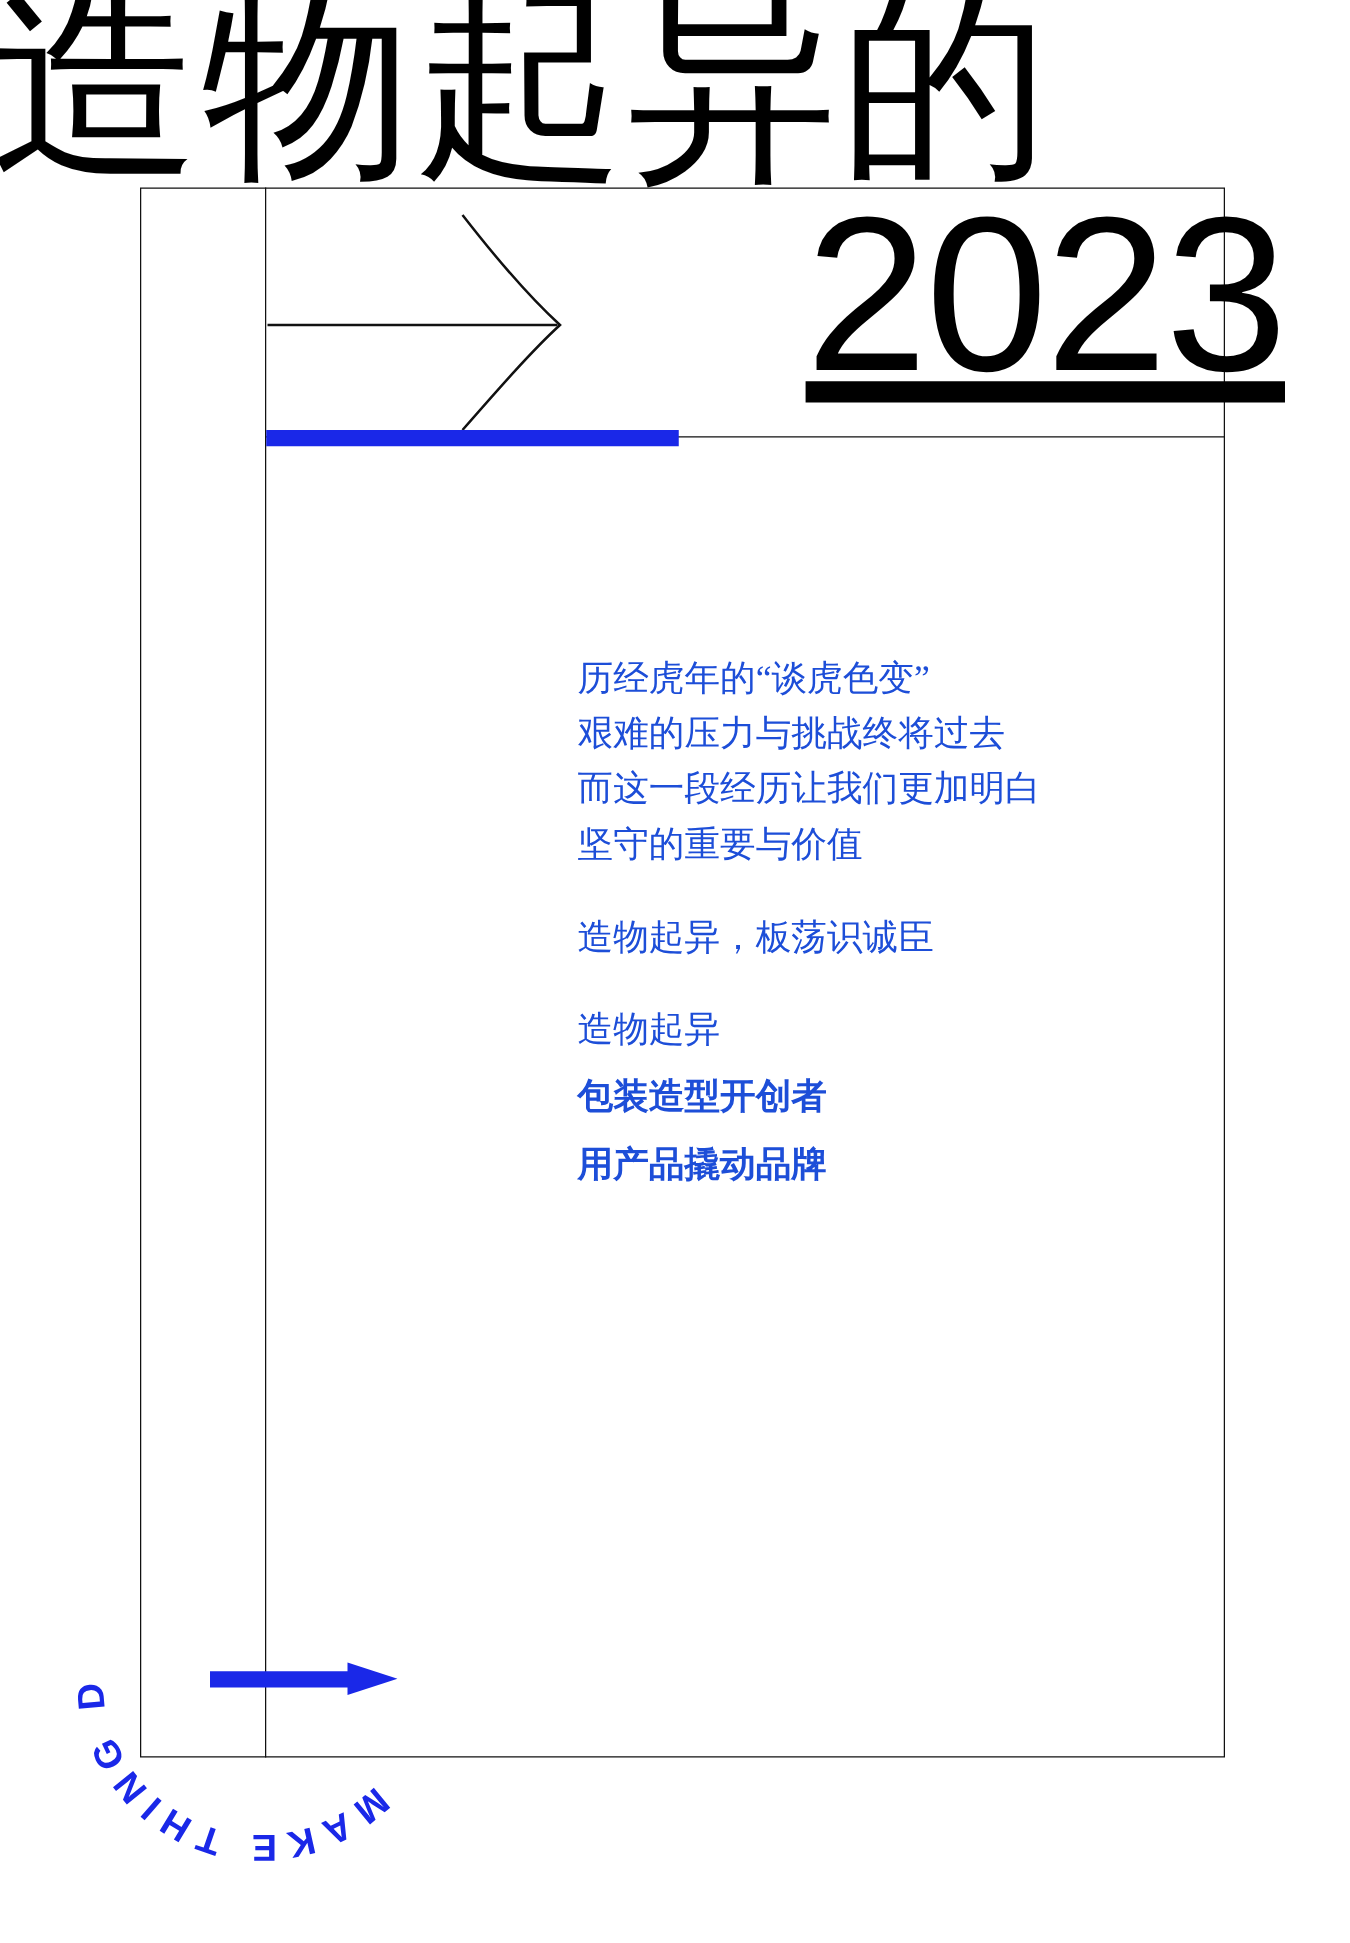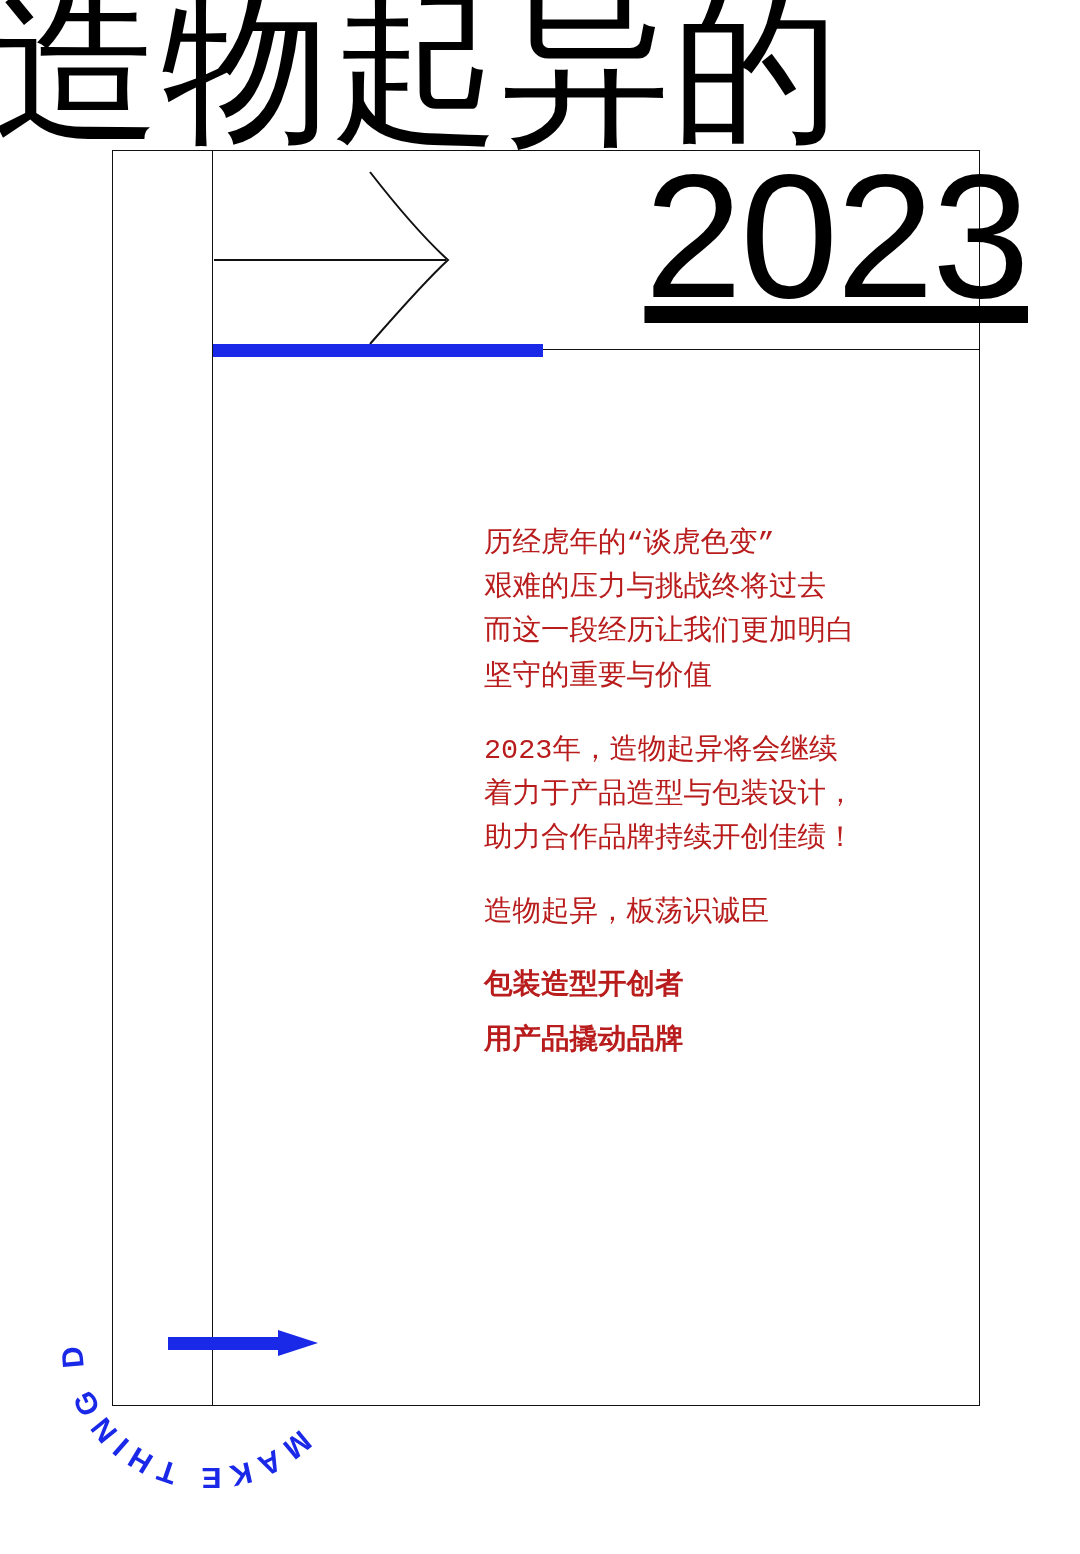--- a/index.html
+++ b/index.html
@@ -86,27 +86,27 @@
     left: 213px;
     top: 344px;
     width: 330px;
     height: 13px;
     background: #1a28e8;
   }
 
   
   .copy {
     position: absolute;
-    left: 484px;
+    left: 462px;
     top: 522px;
     width: 470px;
     font-size: 28.5px;
     line-height: 1.55;
-    font-family: Liberation Mono, monospace;
-    color: #b91c1c;
+    font-family: Liberation Serif, serif;
+    color: #1d4ed8;
   }
   .copy p {
     margin: 0 0 30px 0;
     white-space: pre-line;
   }
   .copy p:last-child { margin-bottom: 17px; }
   .copy .tight { margin-bottom: 4px; }
   .copy .bold {
     font-weight: 700;
     margin-top: 10px;
@@ -149,24 +149,22 @@
 
 <div class="year">2023</div>
 
 <div class="blue-bar"></div>
 
 <div class="copy">
   <p>历经虎年的“谈虎色变”
 艰难的压力与挑战终将过去
 而这一段经历让我们更加明白
 坚守的重要与价值</p>
-  <p>2023年，造物起异将会继续
-着力于产品造型与包装设计，
-助力合作品牌持续开创佳绩！</p>
   <p>造物起异，板荡识诚臣</p>
+  <p class="tight">造物起异</p>
   <p class="bold">包装造型开创者</p>
   <p class="bold">用产品撬动品牌</p>
 </div>
 
 <div class="badge">
   <svg viewBox="0 0 320 320" width="320" height="320">
     <defs>
       <path id="circlePath" d="M 160,160 m -126,0 a 126,126 0 1,1 252,0 a 126,126 0 1,1 -252,0"></path>
     </defs>
     <text font-family="Liberation Sans, sans-serif" font-size="30" font-weight="700" letter-spacing="7" fill="#1a28e8">

